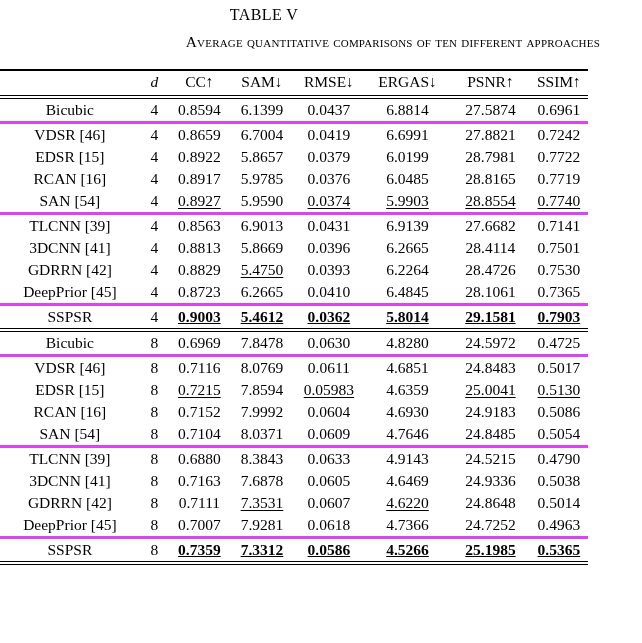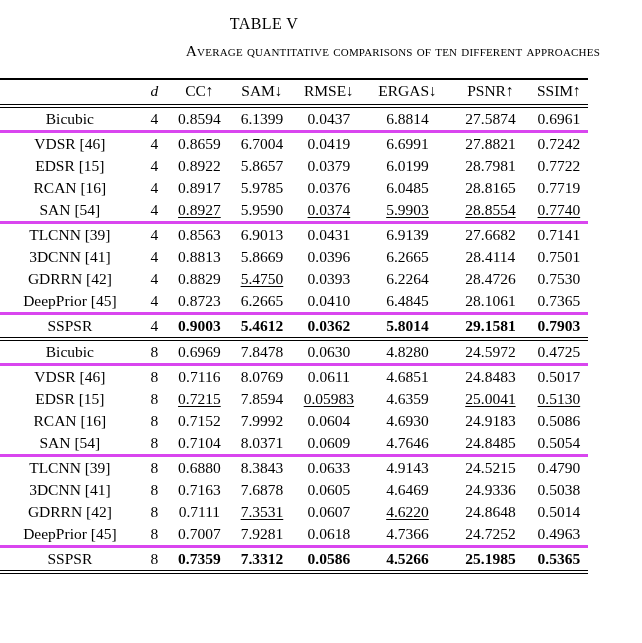--- a/index.html
+++ b/index.html
@@ -9,21 +9,21 @@
     width: 642px;
     height: 643px;
     overflow: hidden;
     font-family: "Liberation Serif", "DejaVu Serif", serif;
     color: #000000;
   }
   .page {
     width: 528px;
     height: 643px;
     box-sizing: border-box;
-    padding-top: 15px;
+    padding-top: 6px;
   }
   .table-title {
     text-align: center;
     font-size: 16px;
     letter-spacing: 0.4px;
     margin: 0 0 7px 0;
     font-weight: normal;
   }
   .table-caption {
     text-align: right;
@@ -53,21 +53,21 @@
   }
   thead th {
     border-bottom: 4px double #000;
     padding-bottom: 3px;
   }
   thead th.d-header { font-style: italic; }
   tr.rule-single > td { border-top: 3px solid #d946ef; }
   tr.rule-double > td { border-top: 4px double #000; }
   td.method-col { }
   span.u { text-decoration: underline; text-underline-offset: 2px; }
-  span.b { font-weight: bold; }
+  span.b { font-weight: bold; text-decoration: underline; }
 </style>
 </head>
 <body>
 
 <div class="page">
 
   <div class="table-title">TABLE V</div>
 
   <div class="table-caption">
     <div>Average quantitative comparisons of ten different approaches</div>

